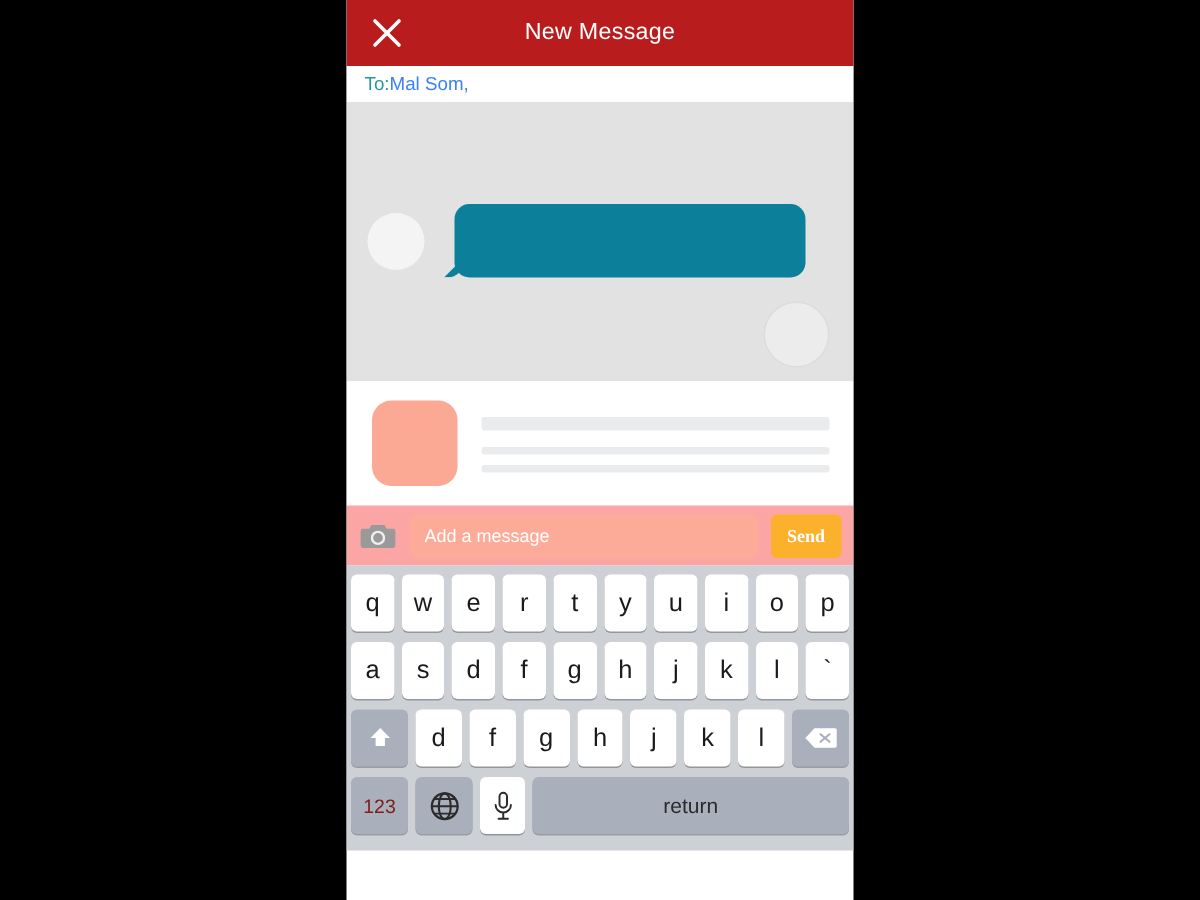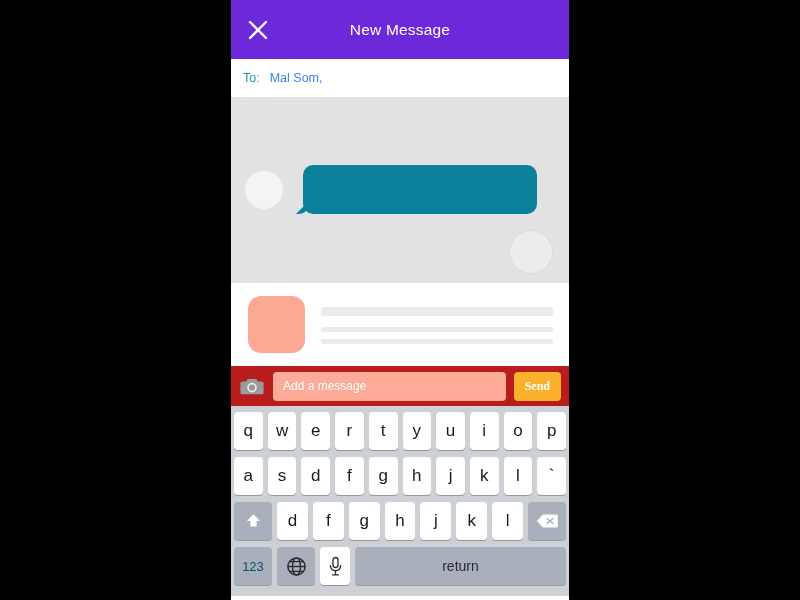--- a/index.html
+++ b/index.html
@@ -13,22 +13,22 @@
     position: absolute;
     left: 231px; top: 0;
     width: 338px; height: 600px;
     background: #ffffff;
     overflow: hidden;
   }
 
   
   .header {
     position: relative;
-    height: 59px;
-    background: #6d28d9;
+    height: 44px;
+    background: #b91c1c;
     display: flex;
     align-items: center;
     justify-content: center;
   }
   .close-btn {
     position: absolute;
     left: 12px; top: 50%;
     transform: translateY(-50%);
     width: 30px; height: 30px;
     display: flex; align-items: center; justify-content: center;
@@ -36,26 +36,25 @@
   }
   .close-btn svg { display: block; }
   .header-title {
     color: #ffffff;
     font-size: 15.5px;
     letter-spacing: .2px;
   }
 
   
   .to-bar {
-    height: 38px;
+    height: 24px;
     background: #ffffff;
     display: flex;
     align-items: center;
     padding: 0 0 0 12px;
-    gap: 10px;
   }
   .to-label {
     color: #2a93ab;
     font-size: 12.5px;
   }
   .to-value {
     color: #3b82f6;
     font-size: 12.5px;
   }
 
@@ -120,21 +119,21 @@
     padding-top: 2px;
   }
   .pl { background: #e9ebed; border-radius: 2px; }
   .pl-1 { height: 9px; width: 100%; }
   .pl-2 { height: 5px; width: 100%; margin-top: 4px; }
   .pl-3 { height: 5px; width: 100%; }
 
   
   .input-bar {
     height: 40px;
-    background: #b91c1c;
+    background: #fca5a5;
     display: flex;
     align-items: center;
     gap: 8px;
     padding: 0 8px 0 8px;
   }
   .camera-btn {
     width: 26px; height: 22px;
     flex: 0 0 auto;
     display: flex; align-items: center; justify-content: center;
     cursor: pointer;
@@ -193,21 +192,21 @@
     cursor: pointer;
     user-select: none;
   }
   .key.dark {
     background: #a9b0bb;
     box-shadow: 0 1px 0 rgba(0,0,0,.25);
   }
   .key.fn {
     flex: 0 0 38px;
     font-size: 13px;
-    color: #0c4a6e;
+    color: #7f1d1d;
   }
   .key.space {
     flex: 3.3 1 0;
     font-size: 14px;
   }
   .key.return {
     flex: 1.85 1 0;
     font-size: 14px;
     color: #2b2b2b;
   }

